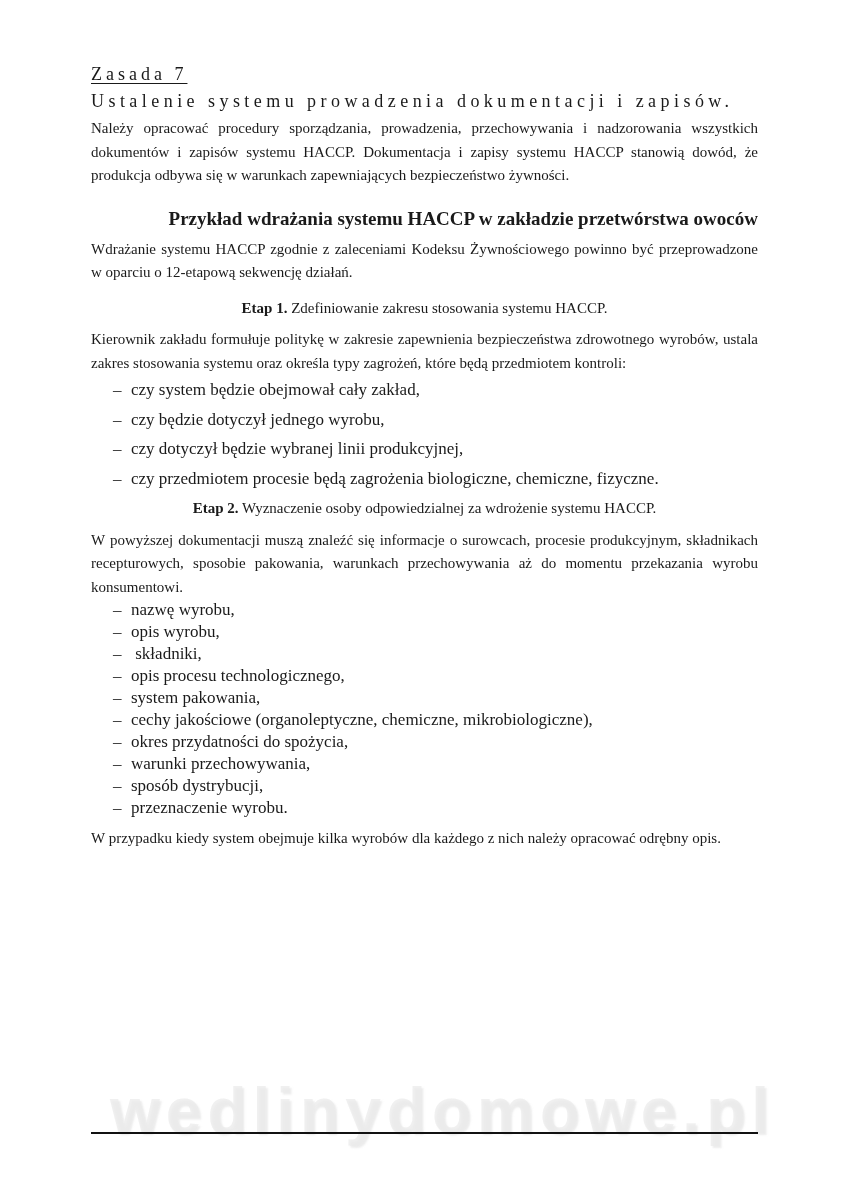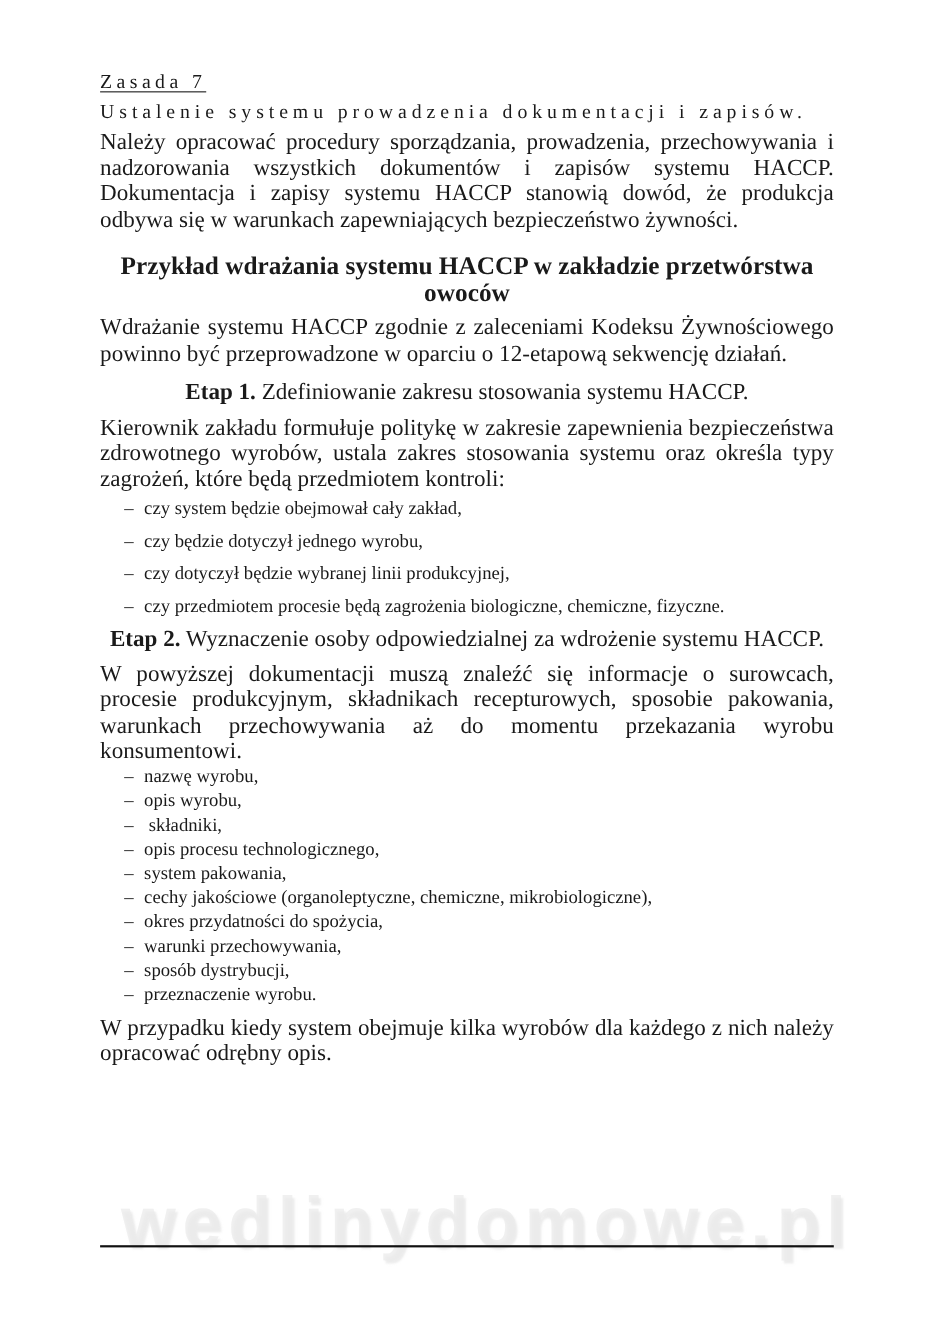--- a/index.html
+++ b/index.html
@@ -35,33 +35,33 @@
     }
     .principle-title {
       font-size: 18px;
       letter-spacing: 4.45px;
       line-height: 26px;
       margin: 2px 0 3px 0;
       white-space: nowrap;
     }
     p {
       margin: 0;
-      font-size: 21px;
+      font-size: 15px;
       line-height: 23.5px;
       text-align: justify;
     }
     p.tight { text-align: center; }
     .gap-s { margin-top: 8px; }
     .gap-m { margin-top: 12px; }
     h2 {
-      font-size: 23px;
+      font-size: 19px;
       font-weight: bold;
       line-height: 25px;
       margin: 18px 0 7px 0;
-      text-align: center;
+      text-align: right;
     }
     h2.etapy { margin-top: 17px; }
     b.etap { font-weight: bold; }
     ul.dash {
       list-style: none;
       margin: 0;
       padding: 0 0 0 22px;
     }
     ul.dash li {
       font-size: 17px;

